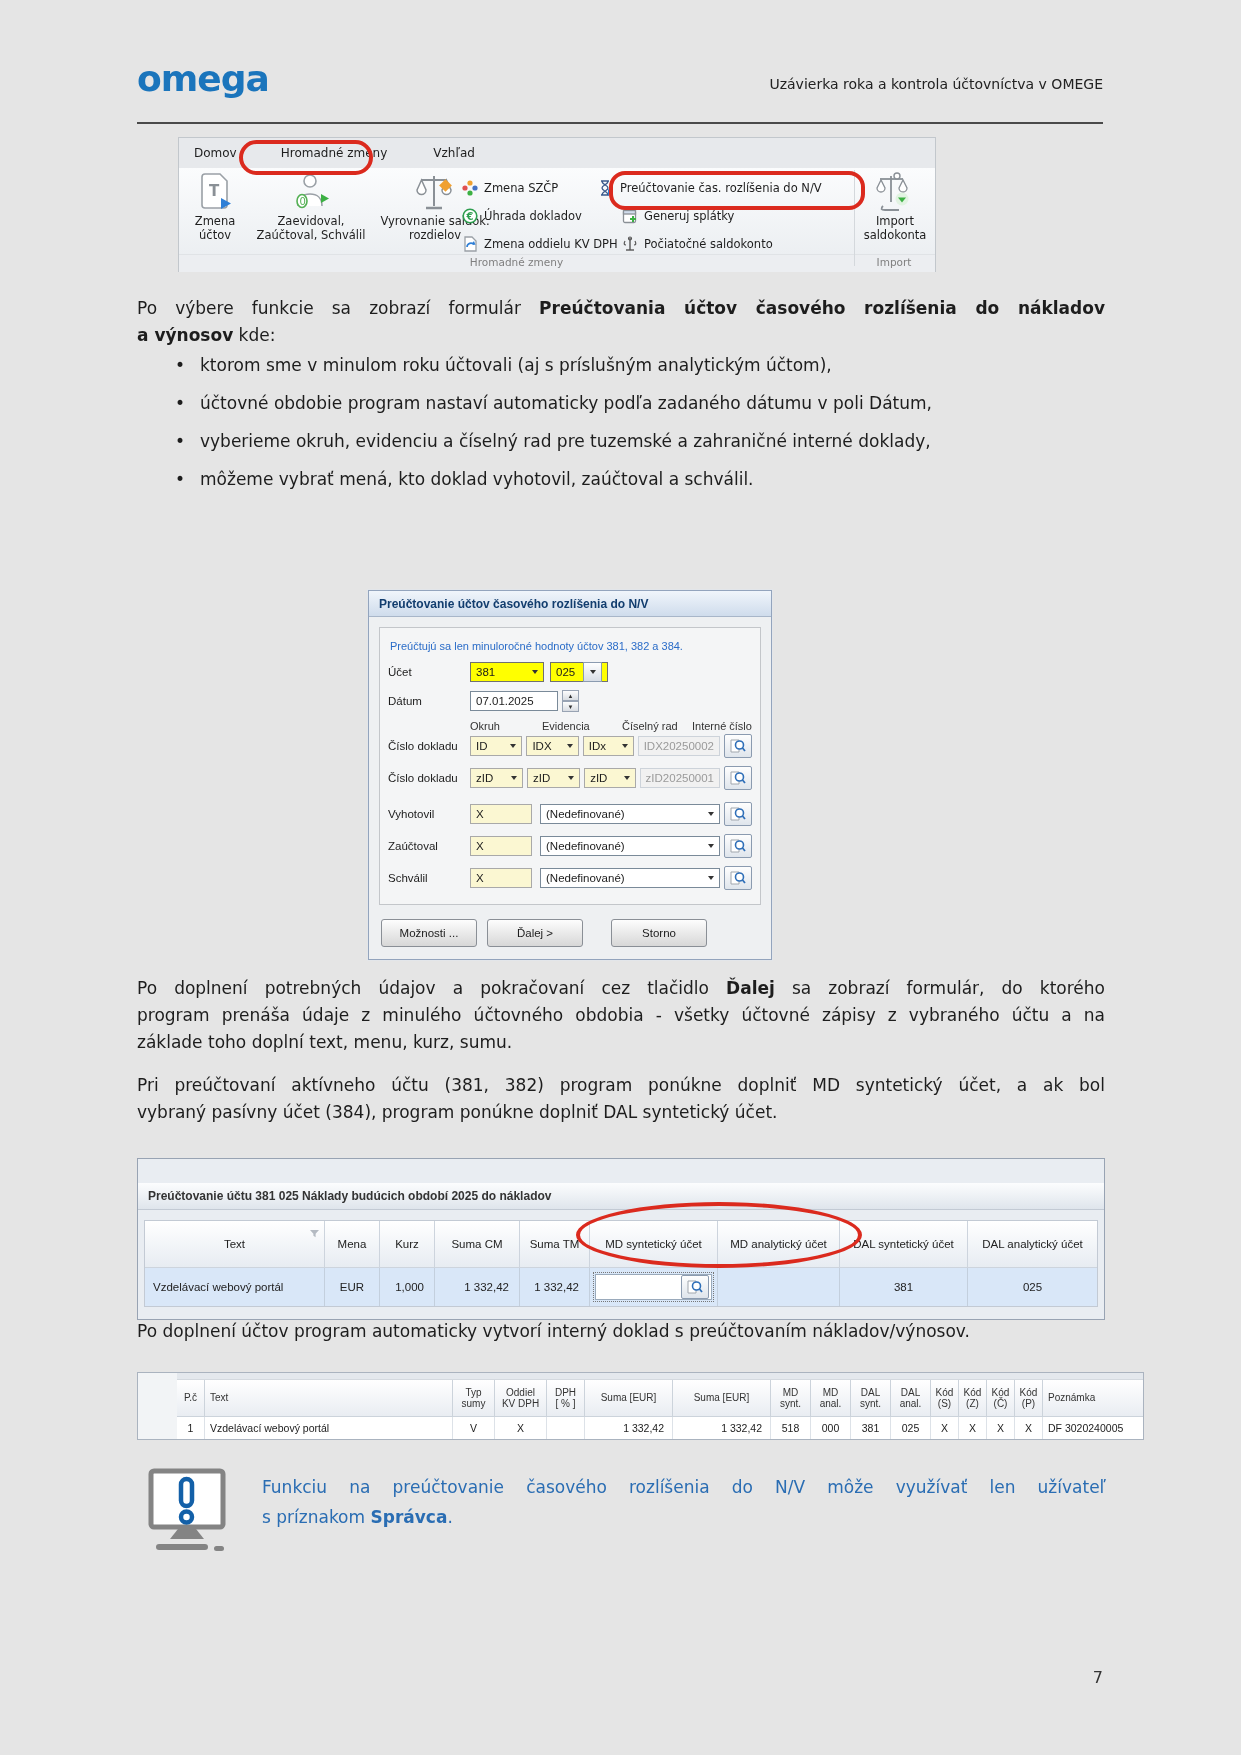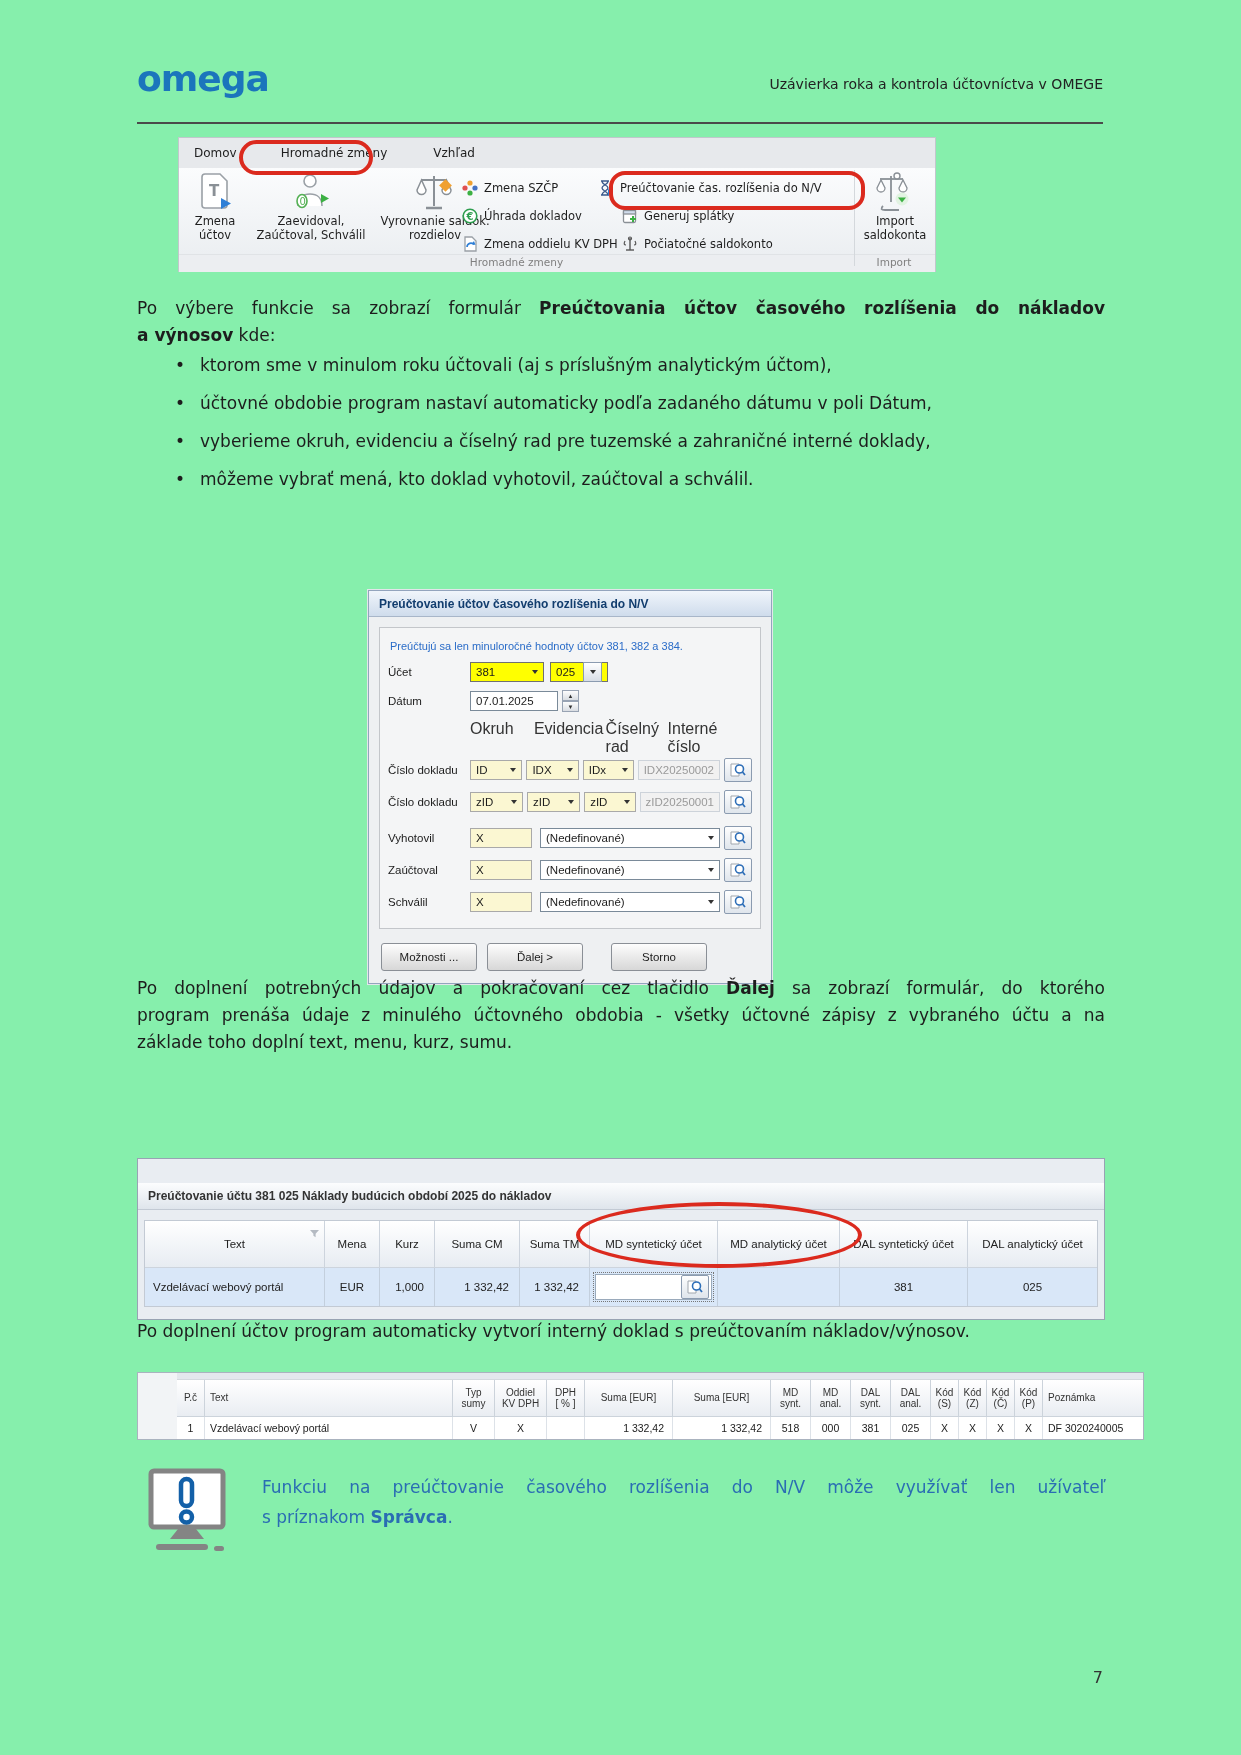--- a/index.html
+++ b/index.html
@@ -1,16 +1,16 @@
 <!DOCTYPE html>
 <html><head>
 <meta charset="utf-8">
 <style>
   html,body{margin:0;padding:0;background:#ffffff;}
-  .page{position:relative;width:1241px;height:1755px;background:#86efac;overflow:hidden;
+  .page{position:relative;width:1241px;height:1755px;background:#e5e5e5;overflow:hidden;
         font-family:"DejaVu Sans","Liberation Sans",sans-serif;color:#1d1d1d;}
   
   .logo{position:absolute;left:137px;top:58px;font-size:36px;font-weight:bold;color:#1b75bc;letter-spacing:-1px;}
   .hdr-title{position:absolute;left:137px;top:76px;width:966px;text-align:right;font-size:14px;color:#222;}
   .hdr-rule{position:absolute;left:137px;top:122px;width:966px;height:0;border-top:2px solid #4a4a4a;}
   
   .ribbon{position:absolute;left:178px;top:137px;width:756px;height:133px;border:1px solid #c2c7cc;
           background:#f4f6f8;font-size:11.5px;color:#1e1e1e;}
   .rb-tabs{position:absolute;left:0;top:0;width:100%;height:30px;background:#e7e9ec;border-bottom:1px solid #d2d6da;display:flex;align-items:center;}
   .rb-tab{padding:6px 15px;font-size:12px;cursor:default;}
@@ -45,21 +45,21 @@
   .caret{width:0;height:0;border-left:3.5px solid transparent;border-right:3.5px solid transparent;border-top:4.5px solid #333;margin-left:auto;}
   .c-yellow{background:#ffff00;border:1px solid #707070;height:20px;display:flex;align-items:center;padding:0 5px;box-sizing:border-box;}
   .c-pale{background:#fbf7d2;border:1px solid #a9a9a9;height:20px;display:flex;align-items:center;padding:0 5px;box-sizing:border-box;}
   .arrow-box{width:17px;height:18px;margin-left:auto;border:1px solid #8b9bb0;background:linear-gradient(#ffffff,#d8dee6);display:flex;align-items:center;justify-content:center;}
   .arrow-box .caret{margin:0;}
   .inp{background:#fff;border:1px solid #7a8a99;height:20px;display:flex;align-items:center;padding:0 5px;box-sizing:border-box;}
   .inp-dis{background:#f1f1f1;border:1px solid #cdd3da;color:#9a9a9a;height:20px;display:flex;align-items:center;padding:0 5px;box-sizing:border-box;}
   .spin{width:17px;height:22px;margin-left:4px;display:flex;flex-direction:column;}
   .spin div{flex:1;border:1px solid #98a3b3;background:linear-gradient(#fdfdfd,#d9dde2);font-size:6px;line-height:6px;display:flex;align-items:center;justify-content:center;color:#333;}
   .mag-btn{width:26px;height:22px;margin-left:4px;border:1px solid #8b9bb0;border-radius:2px;background:linear-gradient(#fefefe,#dfe5ec);display:flex;align-items:center;justify-content:center;flex:0 0 26px;}
-  .colhead{display:flex;font-size:16px;color:#333;margin:0 0 2px 82px;}
+  .colhead{display:flex;font-size:11px;color:#333;margin:0 0 2px 82px;gap:6px;}
   .dlg-btns{display:flex;gap:10px;margin-top:14px;padding-left:2px;}
   .dlg-btn{width:94px;height:26px;border:1px solid #8a8f96;border-radius:3px;background:linear-gradient(#fdfdfd,#d7d7d7);
            font-size:11.5px;display:flex;align-items:center;justify-content:center;}
   
   .tbl1{position:absolute;left:137px;top:1158px;width:966px;border:1px solid #98a3b3;background:#e9edf2;
         font-family:"Liberation Sans","DejaVu Sans",sans-serif;}
   .tbl1-title{height:26px;display:flex;align-items:center;padding-left:10px;font-weight:bold;font-size:12px;color:#333;
               background:linear-gradient(#fcfdfe,#dfe5ec);border-bottom:1px solid #c3cad4;margin-top:24px;}
   .tbl1-grid{margin:10px 6px 12px;border:1px solid #c3cad4;background:#fff;}
   .t1-row{display:grid;grid-template-columns:180px 55px 55px 85px 70px 128px 122px 128px 1fr;}
@@ -393,20 +393,24 @@
       </div>
     </div>
   </div>
 
   <div class="para" style="top:975px;">
     <div class="jline"><span>Po doplnení potrebných údajov a pokračovaní cez tlačidlo </span><b class="doc">Ďalej</b><span> sa zobrazí formulár, do ktorého</span></div>
     <div class="jline">program prenáša údaje z minulého účtovného obdobia - všetky účtovné zápisy z vybraného účtu a na</div>
     <div>základe toho doplní text, menu, kurz, sumu.</div>
   </div>
 
+  <div class="para" style="top:1072px;">
+    <div class="jline">Pri preúčtovaní aktívneho účtu (381, 382) program ponúkne doplniť MD syntetický účet, a ak bol</div>
+    <div>vybraný pasívny účet (384), program ponúkne doplniť DAL syntetický účet.</div>
+  </div>
 
   <div class="tbl1">
     <div class="tbl1-title">Preúčtovanie  účtu 381 025 Náklady budúcich období 2025 do nákladov</div>
     <div class="tbl1-grid">
       <div class="t1-row">
         <div class="t1-h">
             <span>Text</span>
             <span class="funnel"><svg width="9" height="9" viewBox="0 0 9 9">
                 <path d="M0 0h9L5.6 3.8v3.4L3.4 5.8V3.8z" fill="#b4bac2"></path>
               </svg></span>

